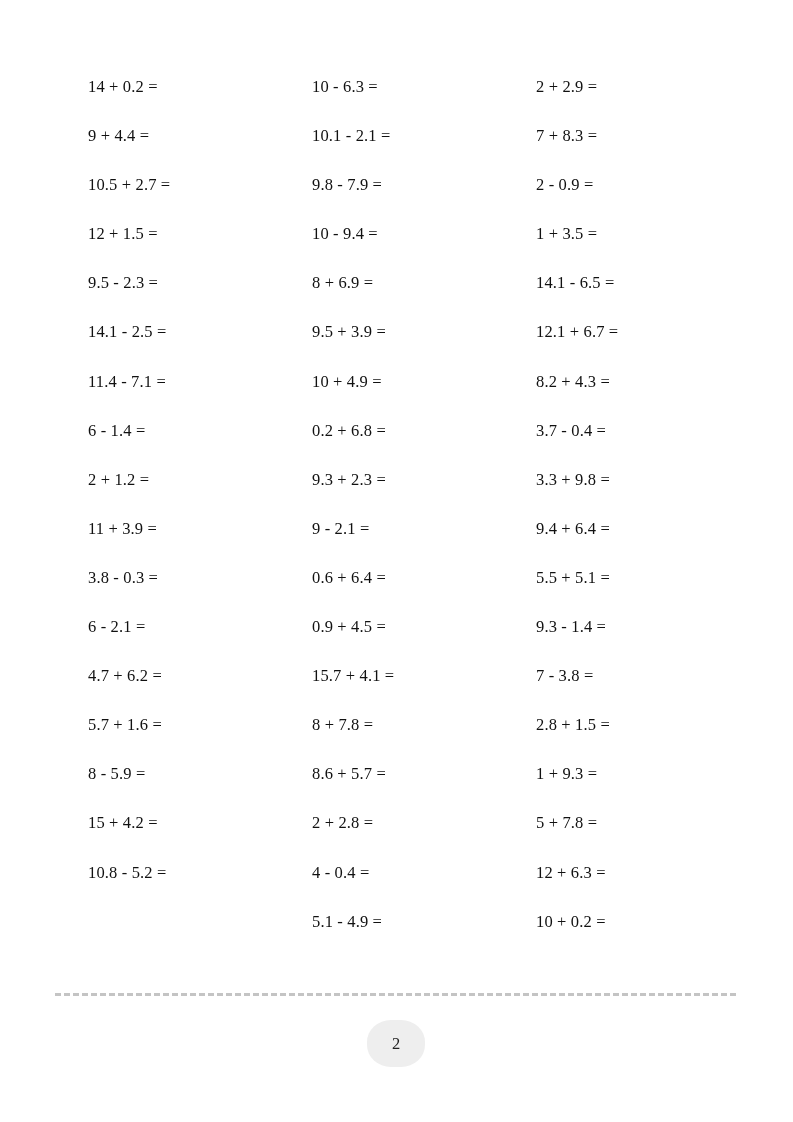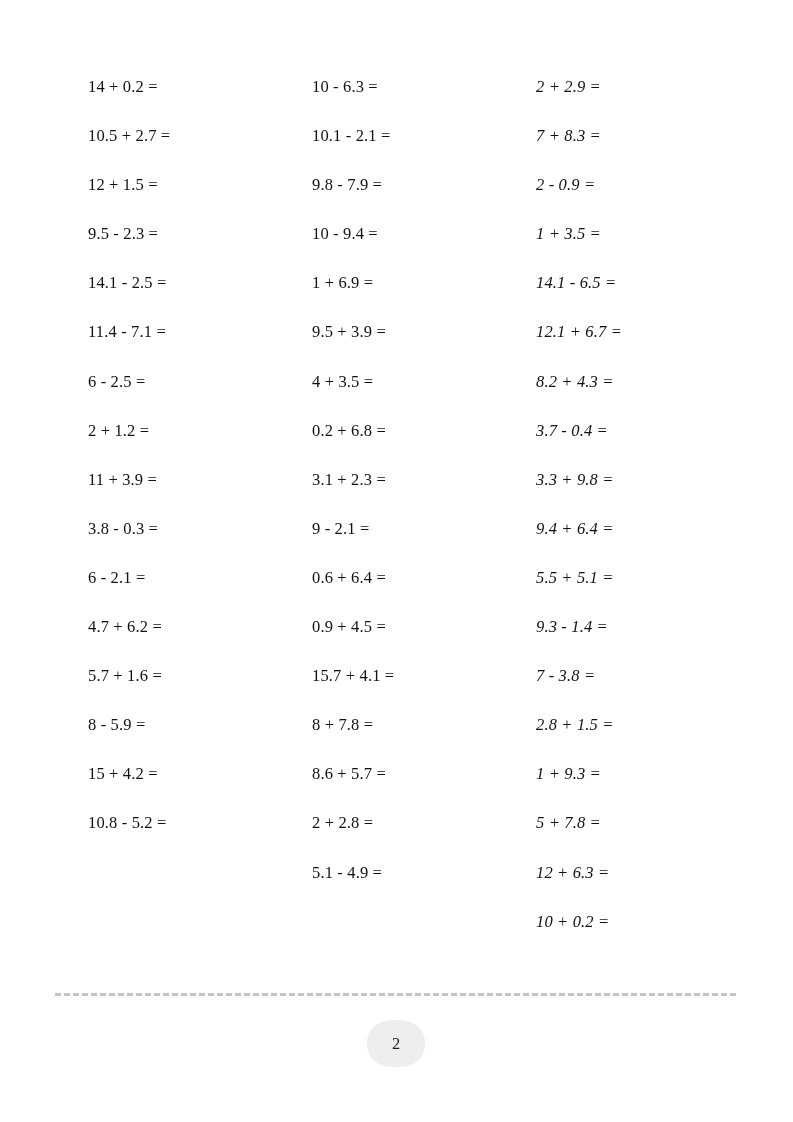--- a/index.html
+++ b/index.html
@@ -40,21 +40,20 @@
   .problem-column {
     width: 224px;
     flex: 0 0 224px;
     display: flex;
     flex-direction: column;
   }
 
   .problem-column:last-child {
     flex: 0 0 182px;
     width: 182px;
-    font-style: italic;
   }
 
   .problem-item {
     height: 49.1px;
     line-height: 49.1px;
     font-size: 16.5px;
     letter-spacing: 0.15px;
     white-space: nowrap;
     color: #111111;
   }
@@ -85,53 +84,55 @@
   }
 </style>
 </head>
 <body>
 
 <div class="page">
 
   <div class="problem-grid">
       <div class="problem-column">
         <div class="problem-item">14 + 0.2 =</div>
+        <div class="problem-item">9 + 4.4 =</div>
         <div class="problem-item">10.5 + 2.7 =</div>
         <div class="problem-item">12 + 1.5 =</div>
         <div class="problem-item">9.5 - 2.3 =</div>
         <div class="problem-item">14.1 - 2.5 =</div>
         <div class="problem-item">11.4 - 7.1 =</div>
-        <div class="problem-item">6 - 2.5 =</div>
+        <div class="problem-item">6 - 1.4 =</div>
         <div class="problem-item">2 + 1.2 =</div>
         <div class="problem-item">11 + 3.9 =</div>
         <div class="problem-item">3.8 - 0.3 =</div>
         <div class="problem-item">6 - 2.1 =</div>
         <div class="problem-item">4.7 + 6.2 =</div>
         <div class="problem-item">5.7 + 1.6 =</div>
         <div class="problem-item">8 - 5.9 =</div>
         <div class="problem-item">15 + 4.2 =</div>
         <div class="problem-item">10.8 - 5.2 =</div>
       </div>
       <div class="problem-column">
         <div class="problem-item">10 - 6.3 =</div>
         <div class="problem-item">10.1 - 2.1 =</div>
         <div class="problem-item">9.8 - 7.9 =</div>
         <div class="problem-item">10 - 9.4 =</div>
-        <div class="problem-item">1 + 6.9 =</div>
+        <div class="problem-item">8 + 6.9 =</div>
         <div class="problem-item">9.5 + 3.9 =</div>
-        <div class="problem-item">4 + 3.5 =</div>
+        <div class="problem-item">10 + 4.9 =</div>
         <div class="problem-item">0.2 + 6.8 =</div>
-        <div class="problem-item">3.1 + 2.3 =</div>
+        <div class="problem-item">9.3 + 2.3 =</div>
         <div class="problem-item">9 - 2.1 =</div>
         <div class="problem-item">0.6 + 6.4 =</div>
         <div class="problem-item">0.9 + 4.5 =</div>
         <div class="problem-item">15.7 + 4.1 =</div>
         <div class="problem-item">8 + 7.8 =</div>
         <div class="problem-item">8.6 + 5.7 =</div>
         <div class="problem-item">2 + 2.8 =</div>
+        <div class="problem-item">4 - 0.4 =</div>
         <div class="problem-item">5.1 - 4.9 =</div>
       </div>
       <div class="problem-column">
         <div class="problem-item">2 + 2.9 =</div>
         <div class="problem-item">7 + 8.3 =</div>
         <div class="problem-item">2 - 0.9 =</div>
         <div class="problem-item">1 + 3.5 =</div>
         <div class="problem-item">14.1 - 6.5 =</div>
         <div class="problem-item">12.1 + 6.7 =</div>
         <div class="problem-item">8.2 + 4.3 =</div>

